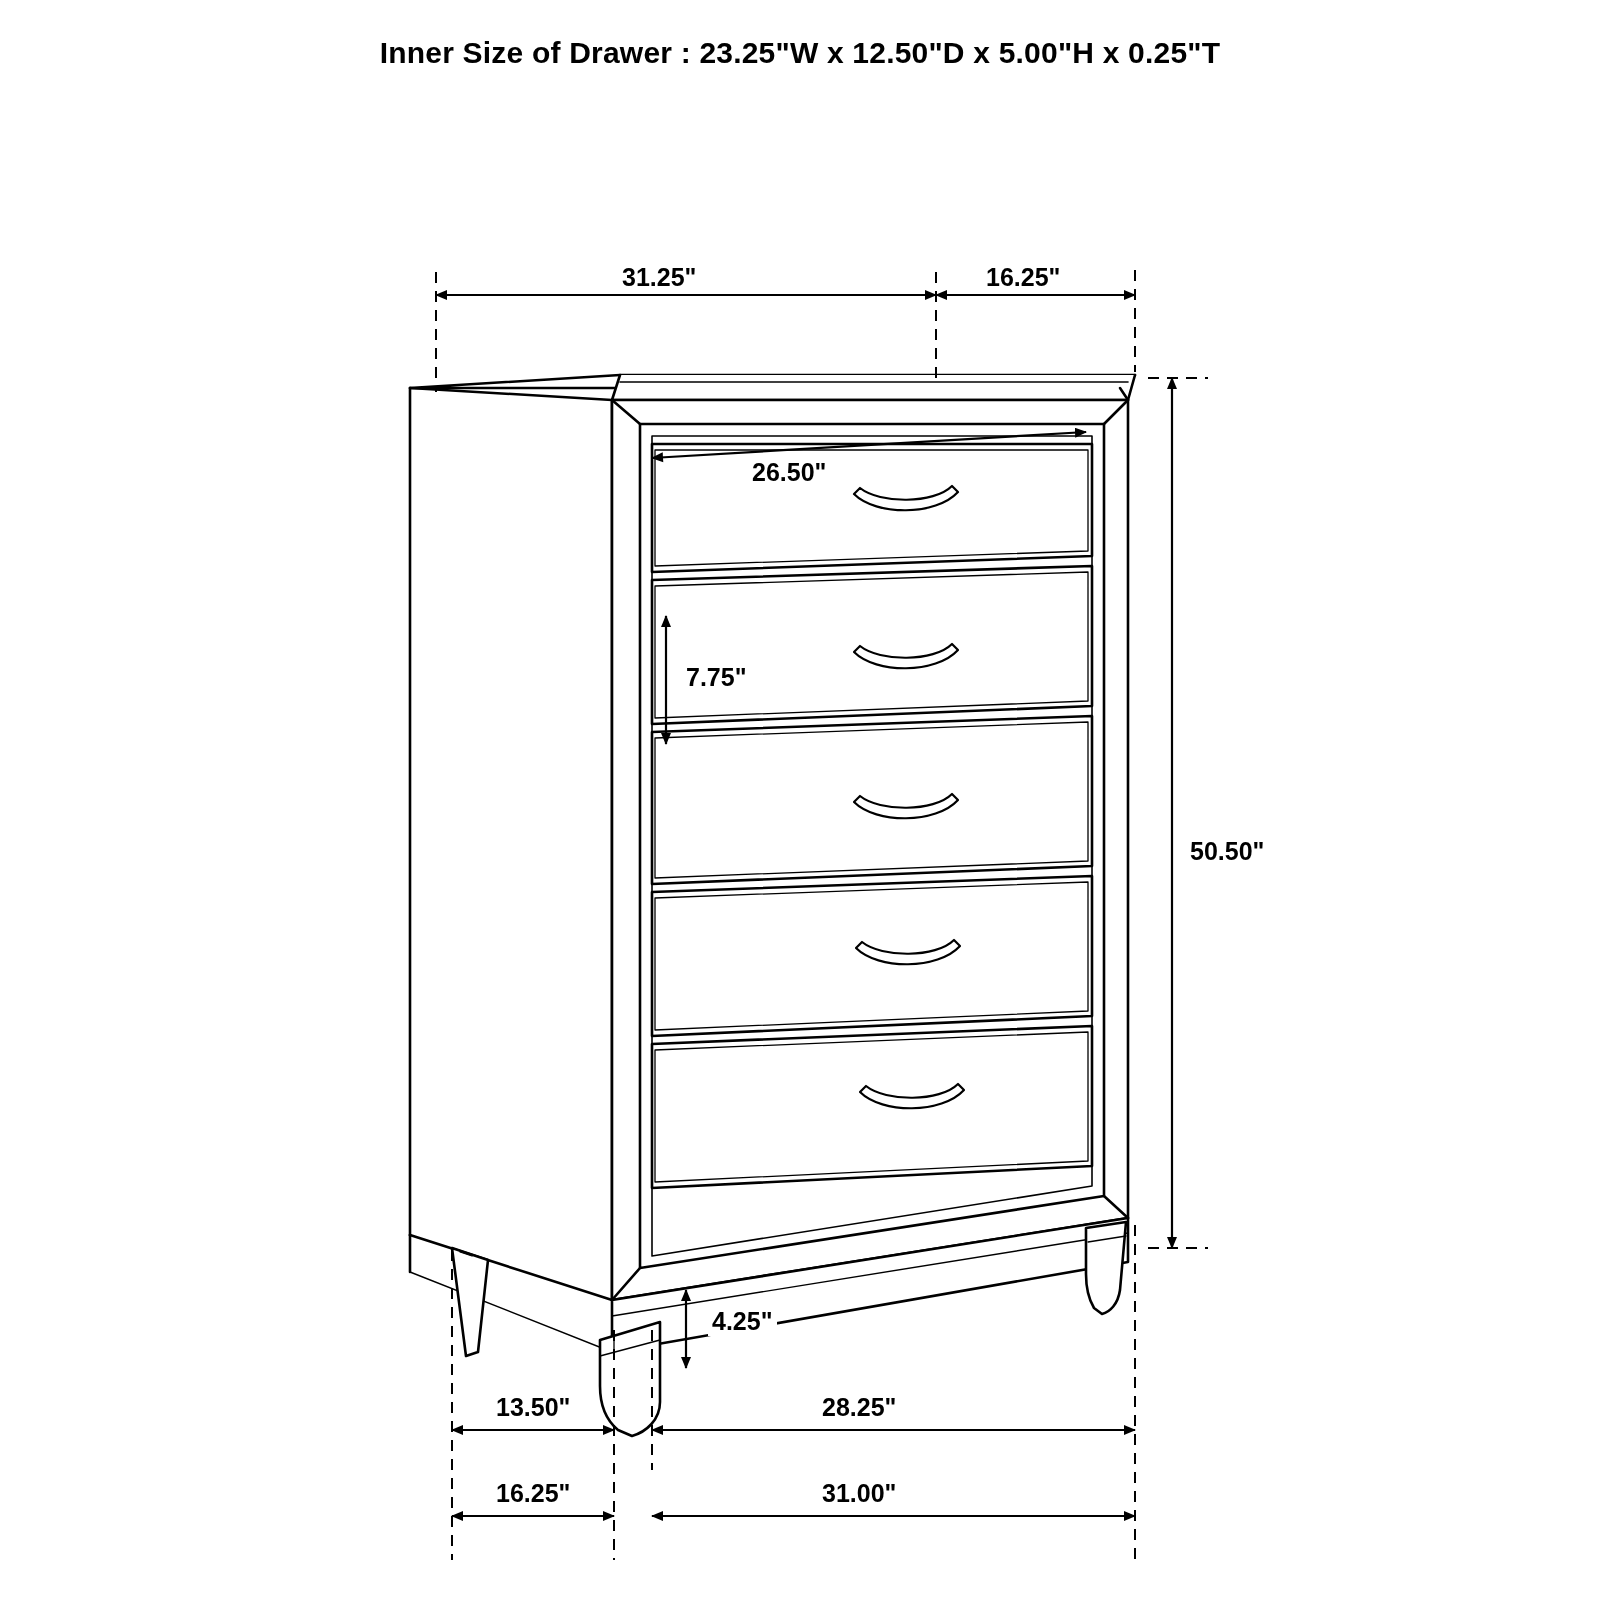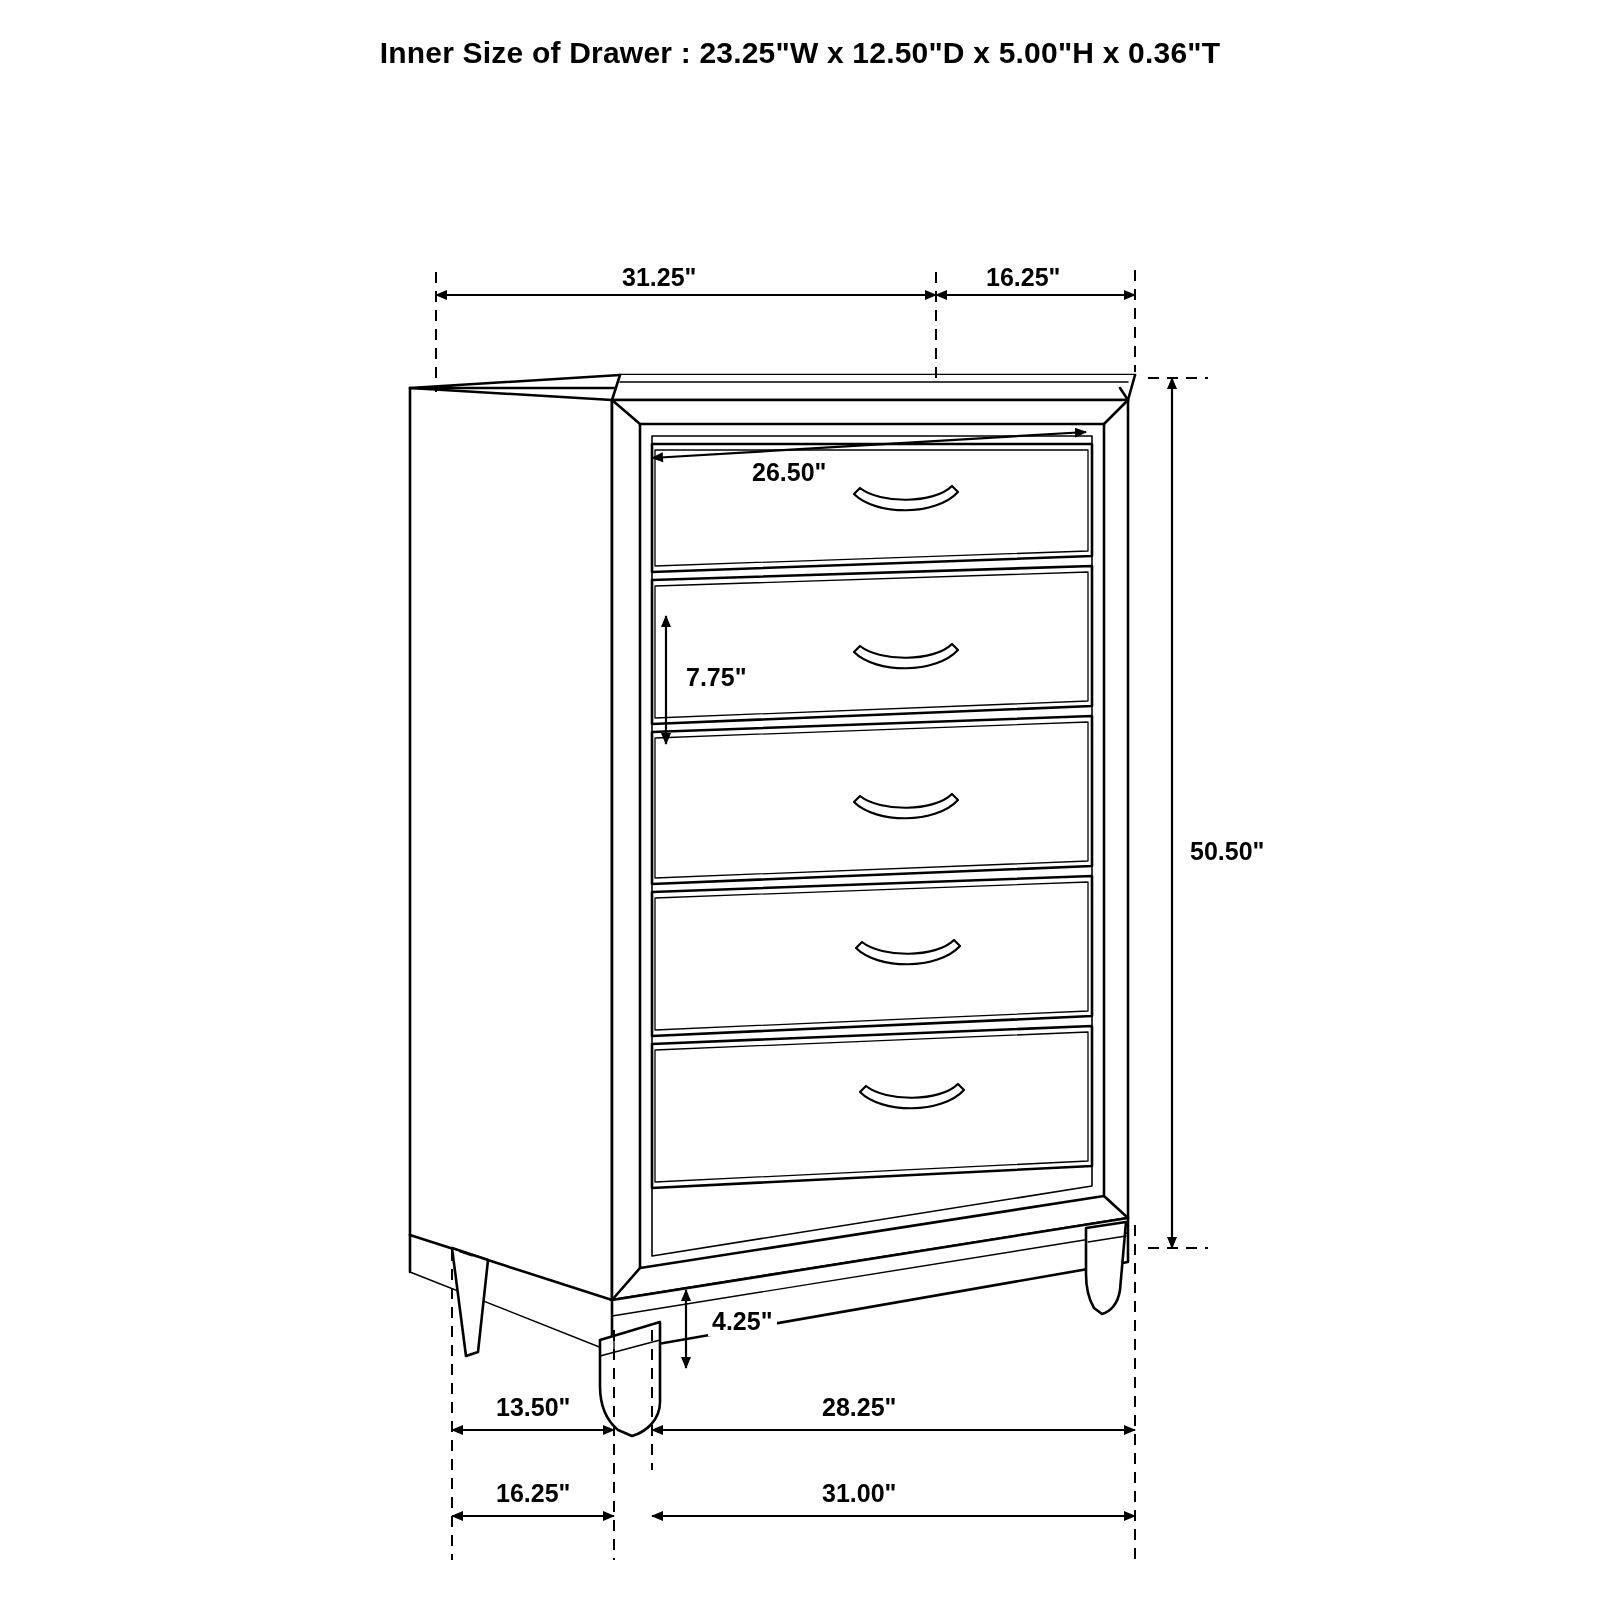--- a/index.html
+++ b/index.html
@@ -47,21 +47,21 @@
     background: #ffffff;
     padding: 0 4px;
     line-height: 30px;
   }
 </style>
 </head>
 <body>
 
 <div id="stage">
 
-  <div class="title">Inner Size of Drawer : 23.25"W x 12.50"D x 5.00"H x 0.36"T</div>
+  <div class="title">Inner Size of Drawer : 23.25"W x 12.50"D x 5.00"H x 0.25"T</div>
 
   <svg class="drawing" viewBox="0 0 1600 1600">
     <defs>
       <marker id="arrEnd" markerWidth="14" markerHeight="14" refX="11" refY="5" orient="auto" markerUnits="userSpaceOnUse">
         <path d="M0,0 L12,5 L0,10 z" fill="#000"></path>
       </marker>
       <marker id="arrStart" markerWidth="14" markerHeight="14" refX="1" refY="5" orient="auto" markerUnits="userSpaceOnUse">
         <path d="M12,0 L0,5 L12,10 z" fill="#000"></path>
       </marker>
     </defs>

